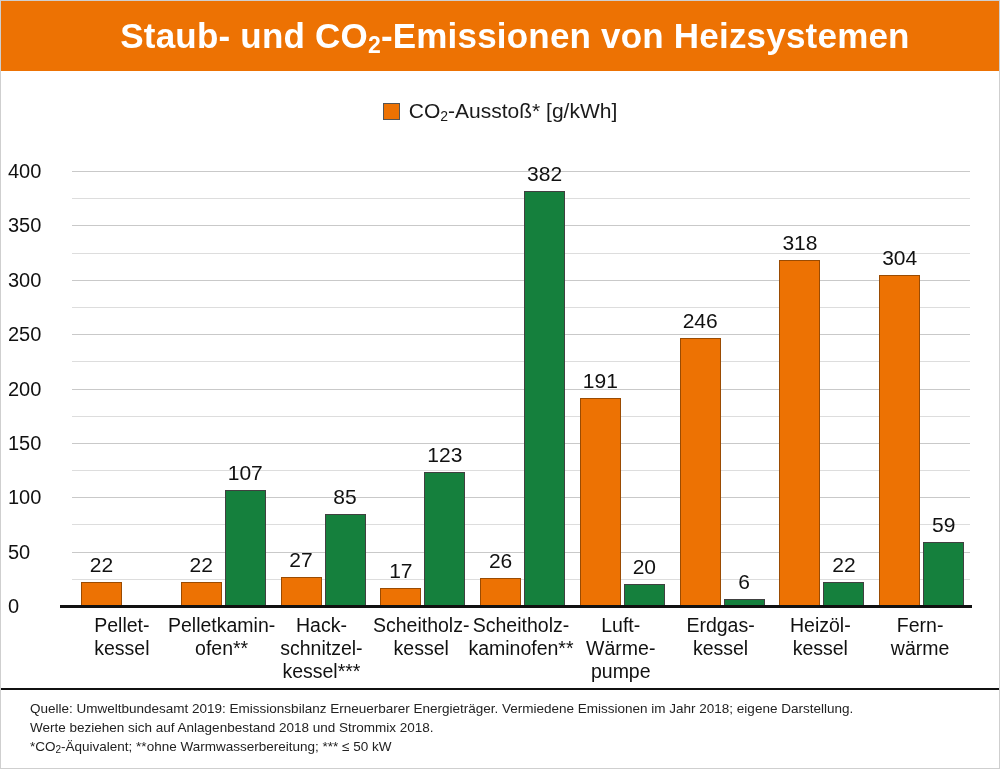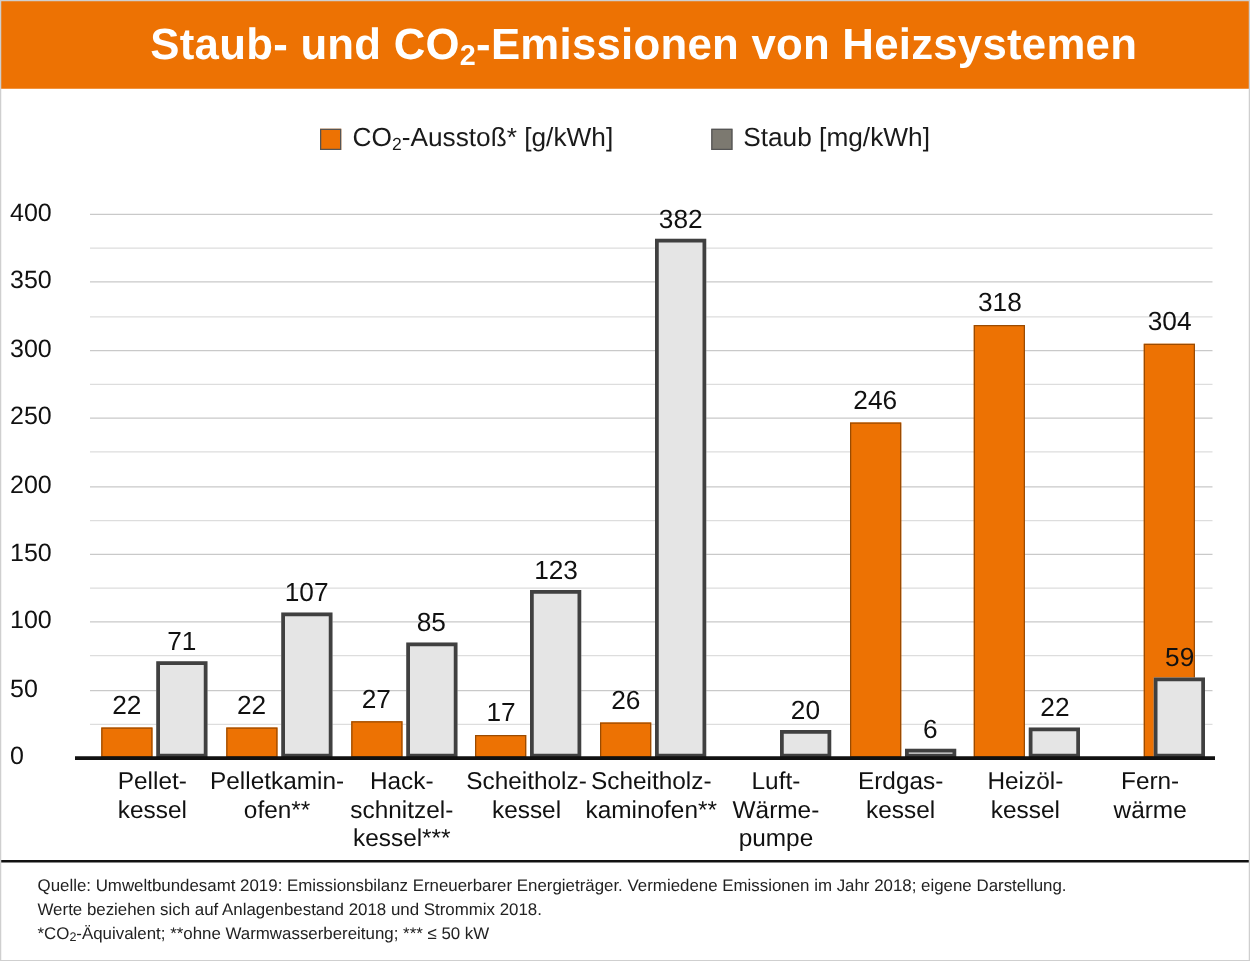--- a/index.html
+++ b/index.html
@@ -142,22 +142,22 @@
     bottom: 0;
     width: 41px;
     box-sizing: border-box;
   }
   .bar.co2 {
     background: #ED7203;
     border: 1px solid #9a4b02;
     left: 9px;
   }
   .bar.dust {
-    background: #e5e5e5;
-    border: 3px solid #404040;
+    background: #15803d;
+    border: 1px solid #404040;
     left: 53px;
   }
   .bar-value {
     position: absolute;
     left: 50%;
     transform: translateX(-50%);
     top: -30px;
     font-size: 21px;
     color: #111111;
     white-space: nowrap;
@@ -219,24 +219,20 @@
   <div id="header-band">
     <div id="chart-title">
       <span>Staub- und CO</span><sub>2</sub><span>-Emissionen von Heizsystemen</span>
     </div>
   </div>
 
   <div id="legend">
     <div class="legend-item">
       <span class="legend-swatch co2"></span>
       <span class="legend-label"><span>CO</span><sub>2</sub><span>-Ausstoß* [g/kWh]</span></span>
-    </div>
-    <div class="legend-item">
-      <span class="legend-swatch dust"></span>
-      <span class="legend-label">Staub [mg/kWh]</span>
     </div>
   </div>
 
   <div id="plot-wrap">
     <div id="plot-area">
         <div class="gridline" style="top: 435px;"></div>
         <div class="gridline minor" style="top: 407.812px;"></div>
         <div class="gridline" style="top: 380.625px;"></div>
         <div class="gridline minor" style="top: 353.438px;"></div>
         <div class="gridline" style="top: 326.25px;"></div>
@@ -249,23 +245,20 @@
         <div class="gridline minor" style="top: 135.938px;"></div>
         <div class="gridline" style="top: 108.75px;"></div>
         <div class="gridline minor" style="top: 81.5625px;"></div>
         <div class="gridline" style="top: 54.375px;"></div>
         <div class="gridline minor" style="top: 27.1875px;"></div>
         <div class="gridline" style="top: 0px;"></div>
         <div class="group" style="left: 0px; width: 99.7778px;">
           <div class="bar co2" style="height: 23.925px;">
             <span class="bar-value">22</span>
           </div>
-          <div class="bar dust" style="height: 77.2125px;">
-            <span class="bar-value">71</span>
-          </div>
         </div>
         <div class="group" style="left: 99.7778px; width: 99.7778px;">
           <div class="bar co2" style="height: 23.925px;">
             <span class="bar-value">22</span>
           </div>
           <div class="bar dust" style="height: 116.362px; text-align: right;">
             <span class="bar-value">107</span>
           </div>
         </div>
         <div class="group" style="left: 199.556px; width: 99.7778px;">
@@ -286,20 +279,23 @@
         </div>
         <div class="group" style="left: 399.111px; width: 99.7778px;">
           <div class="bar co2" style="height: 28.275px;">
             <span class="bar-value">26</span>
           </div>
           <div class="bar dust" style="height: 415.425px;">
             <span class="bar-value">382</span>
           </div>
         </div>
         <div class="group" style="left: 498.889px; width: 99.7778px;">
+          <div class="bar co2" style="height: 207.712px;">
+            <span class="bar-value">191</span>
+          </div>
           <div class="bar dust" style="height: 21.75px;">
             <span class="bar-value">20</span>
           </div>
         </div>
         <div class="group" style="left: 598.667px; width: 99.7778px; margin-top: 20px;">
           <div class="bar co2" style="height: 267.525px;">
             <span class="bar-value">246</span>
           </div>
           <div class="bar dust" style="height: 6.525px;">
             <span class="bar-value">6</span>
@@ -307,21 +303,21 @@
         </div>
         <div class="group" style="left: 698.444px; width: 99.7778px;">
           <div class="bar co2" style="height: 345.825px;">
             <span class="bar-value">318</span>
           </div>
           <div class="bar dust" style="height: 23.925px;">
             <span class="bar-value">22</span>
           </div>
         </div>
         <div class="group" style="left: 798.222px; width: 99.7778px;">
-          <div class="bar co2" style="height: 330.6px; margin-left: 36px;">
+          <div class="bar co2" style="height: 330.6px;">
             <span class="bar-value">304</span>
           </div>
           <div class="bar dust" style="height: 64.1625px;">
             <span class="bar-value">59</span>
           </div>
         </div>
       </div>
     <div id="ytick-labels">
         <div class="ytick-label" style="top: 171px;">400</div>
         <div class="ytick-label" style="top: 225.375px;">350</div>

